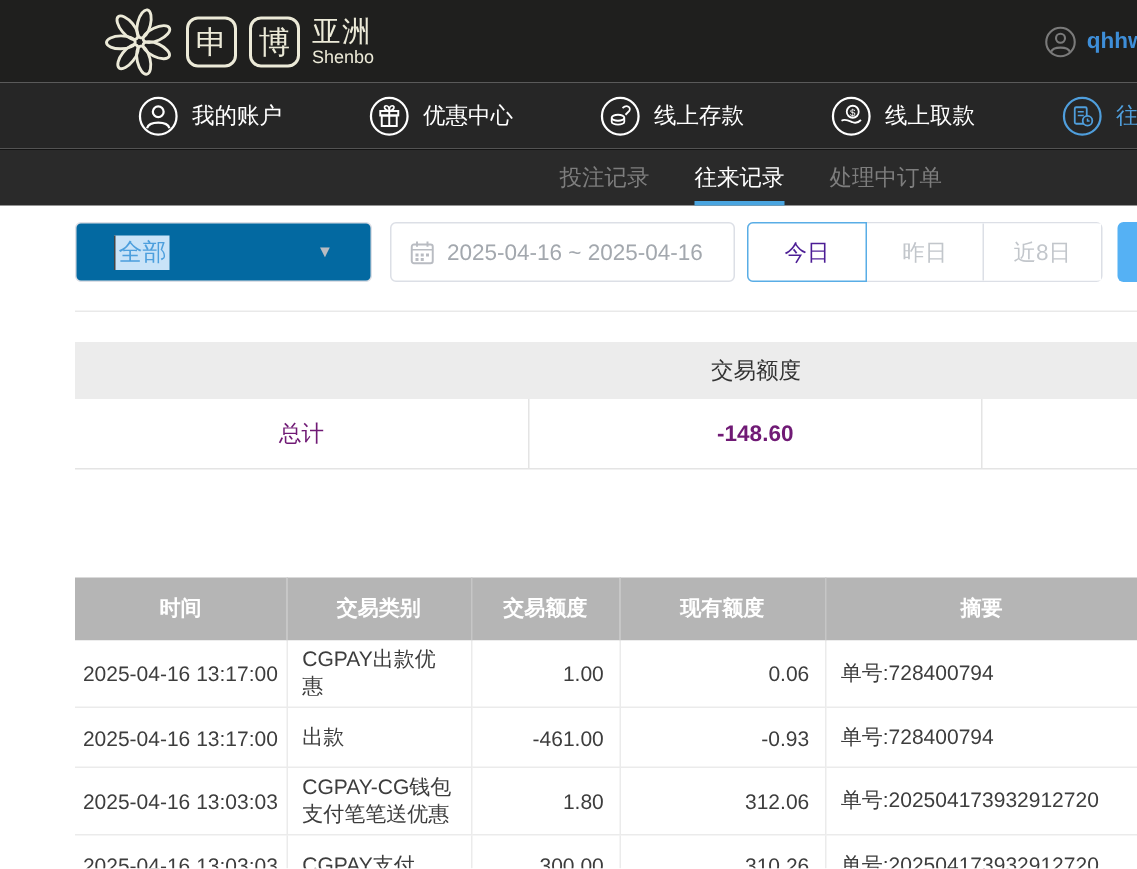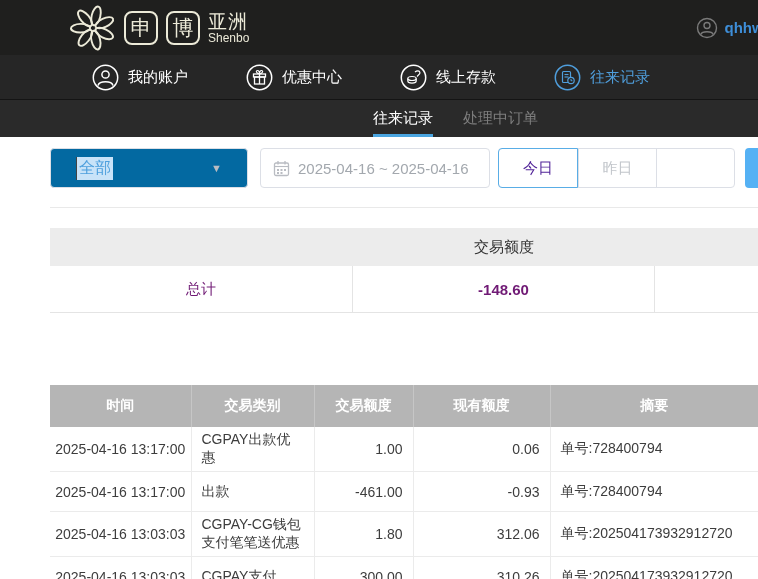--- a/index.html
+++ b/index.html
@@ -139,36 +139,46 @@
     </div>
     <div class="nav-item">
       <svg class="icon-circle" width="27" height="27" viewBox="0 0 27 27">
         <circle cx="13.5" cy="13.5" r="12.2" stroke="#fff" stroke-width="1.5" fill="none"></circle>
         <ellipse cx="12" cy="14.5" rx="4.2" ry="2" stroke="#fff" stroke-width="1.2" fill="none"></ellipse>
         <path d="M7.8 14.5 v2.6 c0 1.1 1.9 2 4.2 2 s4.2 -.9 4.2 -2 v-2.6" stroke="#fff" stroke-width="1.2" fill="none"></path>
         <path d="M15 8 C18 5.5 21 7.5 19.5 10 L17 12.5" stroke="#fff" stroke-width="1.2" fill="none"></path>
       </svg>
       <span>线上存款</span>
     </div>
+    <div class="nav-item">
+      <svg class="icon-circle" width="27" height="27" viewBox="0 0 27 27">
+        <circle cx="13.5" cy="13.5" r="12.2" stroke="#fff" stroke-width="1.5" fill="none"></circle>
+        <circle cx="14.5" cy="10.5" r="4" stroke="#fff" stroke-width="1.2" fill="none"></circle>
+        <text x="14.5" y="13" text-anchor="middle" font-size="6.5" fill="#fff" font-family="'Liberation Sans',sans-serif">$</text>
+        <path d="M7 16.5 C9.5 15 12 16.5 14.5 17.5 C16.5 18.3 18.5 17.5 20 16" stroke="#fff" stroke-width="1.2" fill="none"></path>
+      </svg>
+      <span>线上取款</span>
+    </div>
     <div class="nav-item active">
       <svg class="icon-circle" width="27" height="27" viewBox="0 0 27 27">
         <circle cx="13.5" cy="13.5" r="12.2" stroke="#4f9edc" stroke-width="1.5" fill="none"></circle>
         <rect x="8.5" y="7.5" width="8" height="11" rx="1" stroke="#4f9edc" stroke-width="1.2" fill="none"></rect>
         <line x1="10.5" y1="10.5" x2="14.5" y2="10.5" stroke="#4f9edc" stroke-width="1.1"></line>
         <line x1="10.5" y1="13" x2="14.5" y2="13" stroke="#4f9edc" stroke-width="1.1"></line>
         <circle cx="17" cy="16.5" r="3.2" stroke="#4f9edc" stroke-width="1.2" fill="#262626"></circle>
         <path d="M17 15 v1.7 h1.4" stroke="#4f9edc" stroke-width="1" fill="none"></path>
       </svg>
       <span>往来记录</span>
     </div>
   </div>
   <div class="nav-divider"></div>
 
   <div class="sub-nav">
     <div class="tabs">
+      <div class="tab">投注记录</div>
       <div class="tab active">往来记录</div>
       <div class="tab">处理中订单</div>
     </div>
   </div>
 
   <div class="filter-row">
     <div class="select-box">
       <span class="select-value">全部</span>
       <span class="select-caret">▼</span>
     </div>
@@ -182,20 +192,21 @@
         <rect x="7.5" y="9" width="2" height="2" fill="#b9bcc2"></rect>
         <rect x="11" y="9" width="2" height="2" fill="#b9bcc2"></rect>
         <rect x="4" y="12" width="2" height="2" fill="#b9bcc2"></rect>
         <rect x="7.5" y="12" width="2" height="2" fill="#b9bcc2"></rect>
       </svg>
       <span class="date-value">2025-04-16 ~ 2025-04-16</span>
     </div>
     <div class="seg-group">
       <div class="seg-btn"></div>
       <div class="seg-btn mid">昨日</div>
+      <div class="seg-btn">近8日</div>
       <div class="seg-btn active-overlay">今日</div>
     </div>
     <button class="search-btn"></button>
   </div>
 
   <div class="hr-divider"></div>
 
   <div class="summary">
     <div class="summary-head">
       <div class="c1"></div>

